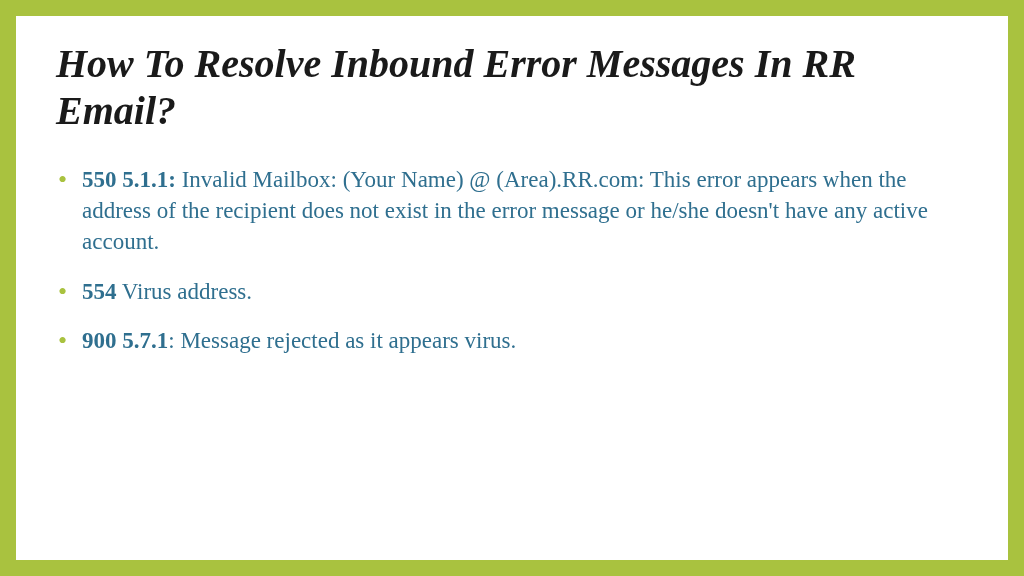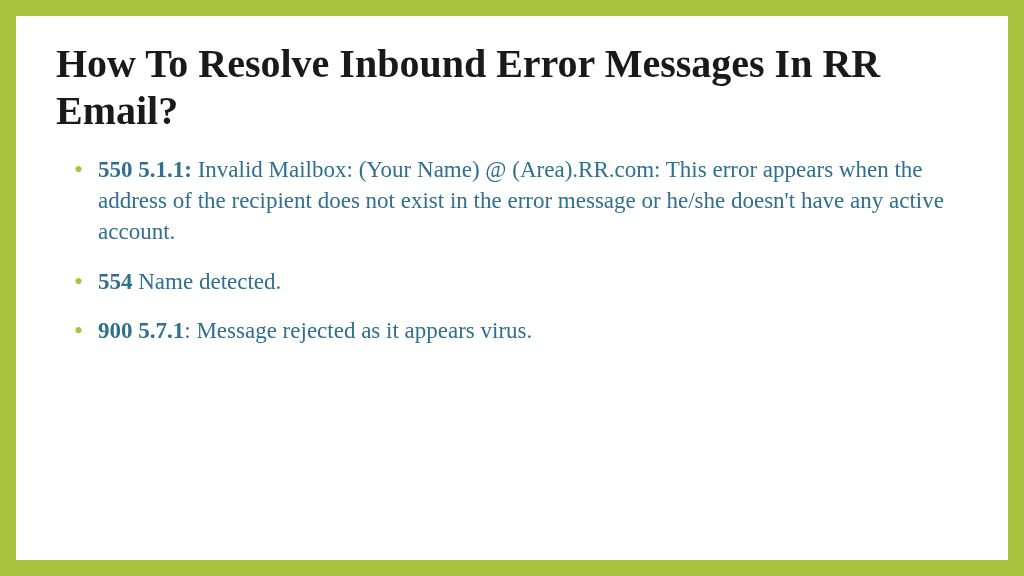--- a/index.html
+++ b/index.html
@@ -21,25 +21,26 @@
     box-sizing: border-box;
     width: 100%;
     height: 100%;
     padding: 24px 40px 20px 40px;
   }
   .title {
     font-size: 40px;
     font-weight: 700;
     color: #1a1a1a;
     line-height: 1.18;
-    margin: 0 0 20px 0;
+    margin: 0 0 30px 0;
+    font-style: italic;
   }
   ul.bullets {
     list-style: none;
-    margin: 16px;
+    margin: 0;
     padding: 0;
   }
   ul.bullets li {
     position: relative;
     padding-left: 26px;
     margin: 0 0 18px 0;
     color: #2f6f8f;
     font-size: 23px;
     line-height: 1.35;
   }
@@ -60,20 +61,20 @@
 <body>
 
 <div class="frame">
   <div class="slide">
     <h1 class="title">How To Resolve Inbound Error Messages In RR Email?</h1>
     <ul class="bullets">
       <li>
         <span class="code">550 5.1.1:</span><span> Invalid Mailbox: (Your Name) @ (Area).RR.com: This error appears when the address of the recipient does not exist in the error message or he/she doesn't have any active account.</span>
       </li>
       <li>
-        <span class="code">554</span><span> Name detected.</span>
+        <span class="code">554</span><span> Virus address.</span>
       </li>
       <li>
         <span class="code">900 5.7.1</span><span>: Message rejected as it appears virus.</span>
       </li>
     </ul>
   </div>
 </div>
 
 </body></html>

